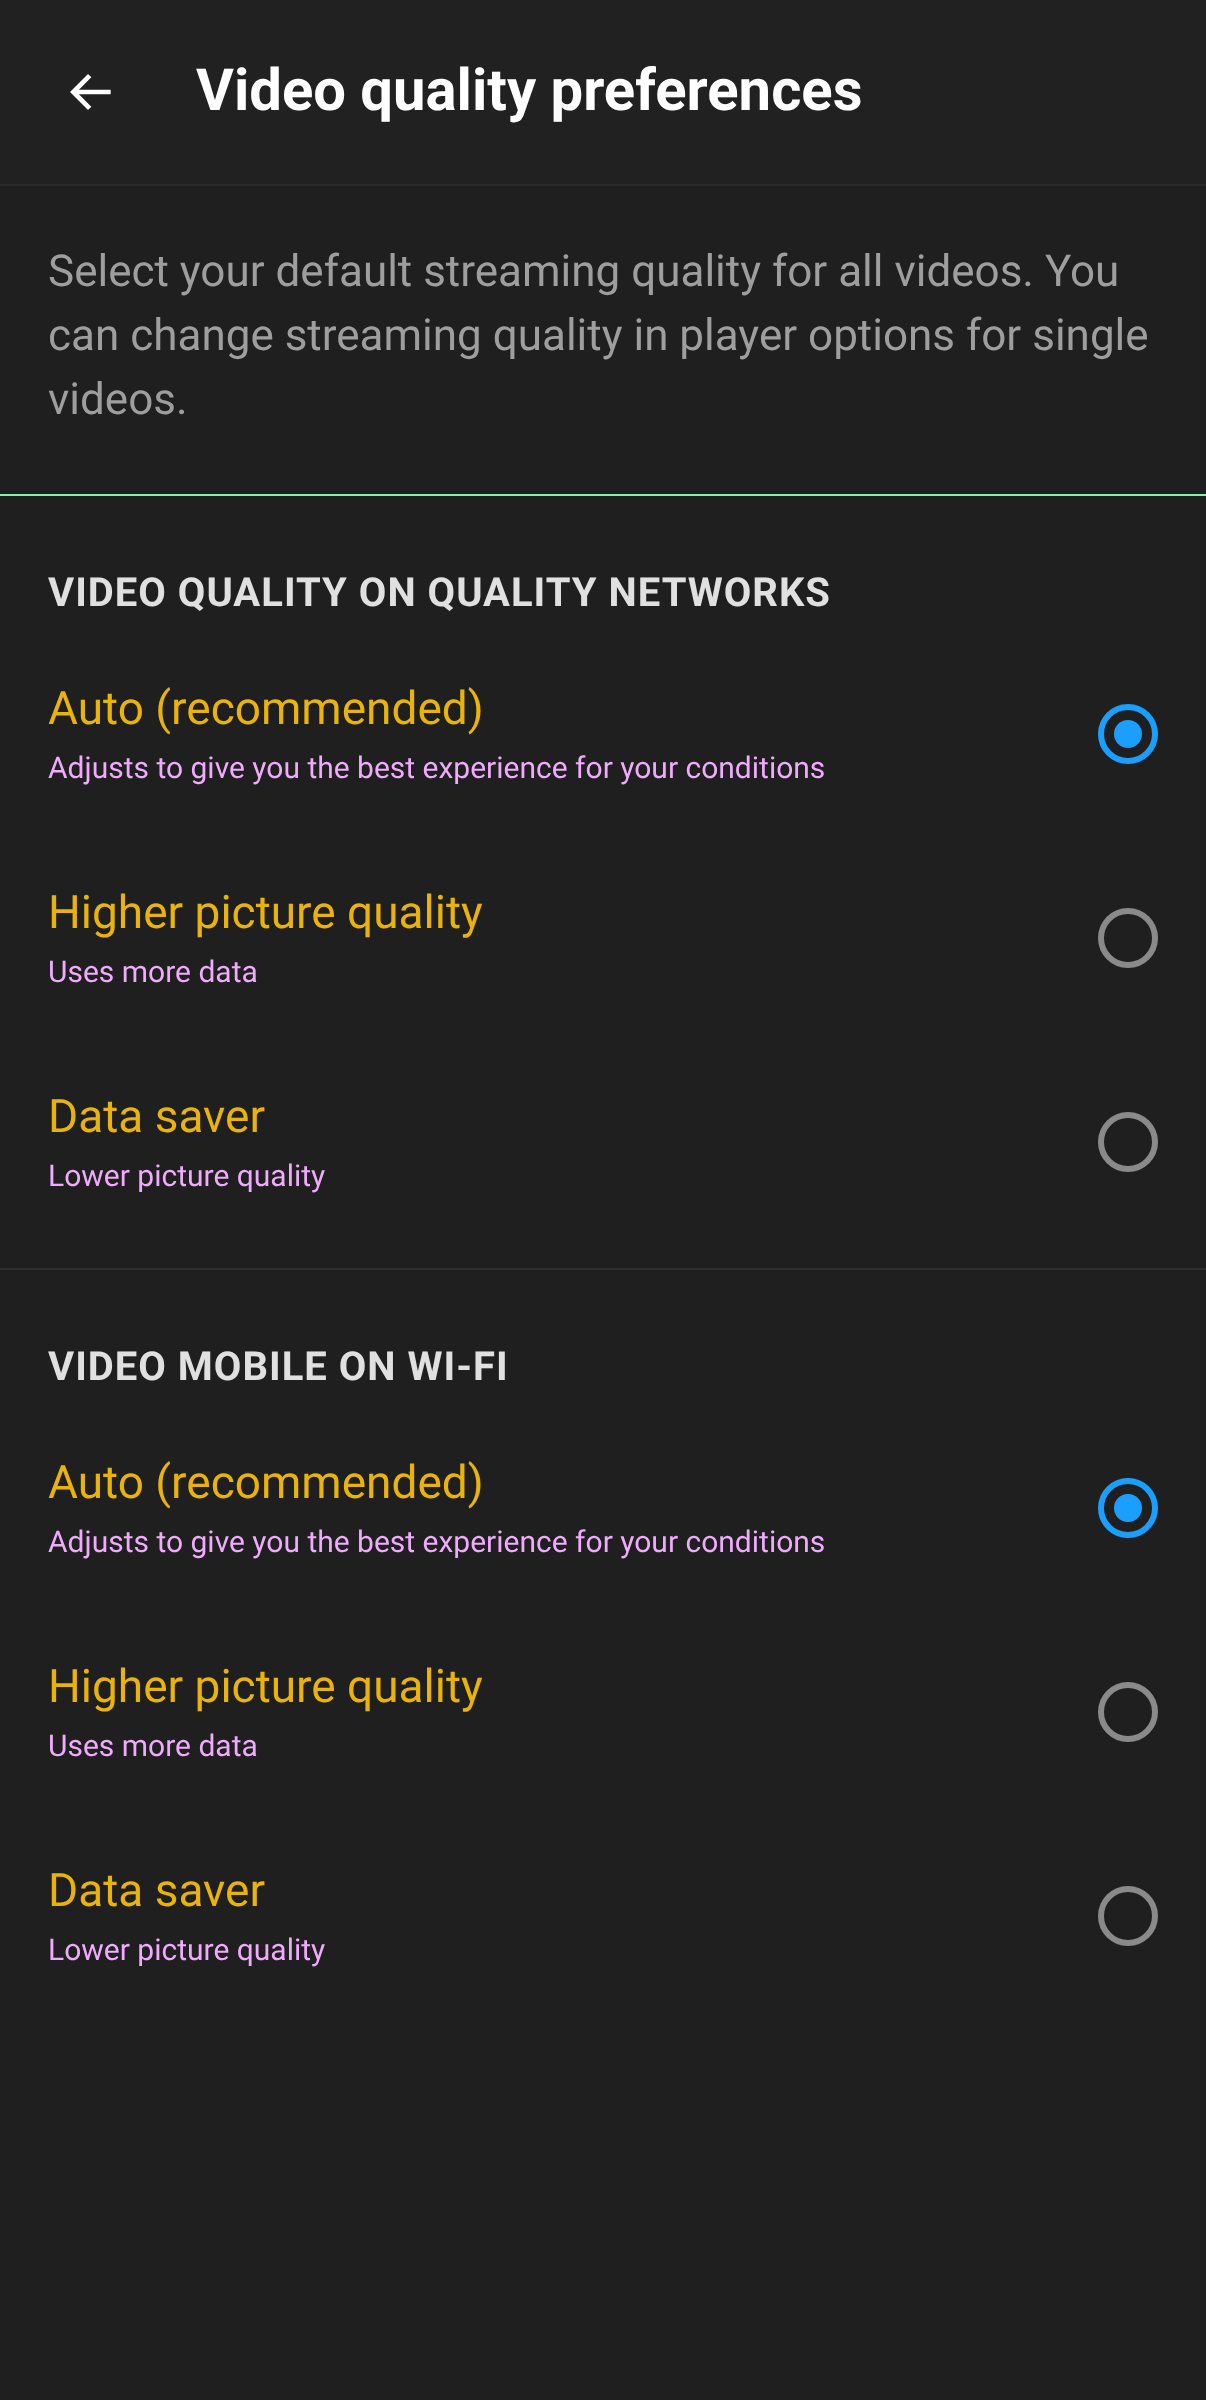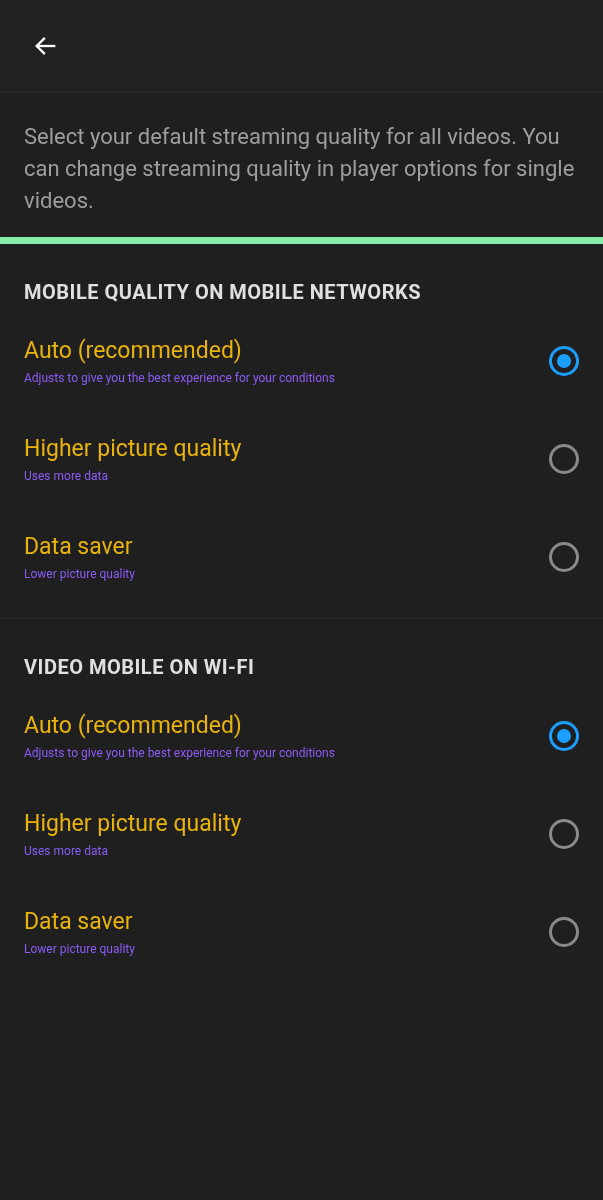--- a/index.html
+++ b/index.html
@@ -27,25 +27,25 @@
       margin-right: 30px;
       cursor: pointer;
     }
     .back-btn svg { width: 28px; height: 28px; stroke: #fff; stroke-width: 2; fill: none; }
     .title {
       font-size: 29px;
       font-weight: 700;
       color: #fff;
     }
     .description {
-      padding: 28px 24px 20px 24px;
+      padding: 28px 24px 30px 24px;
       font-size: 22px;
       line-height: 1.45;
       color: #9e9e9e;
-      border-bottom: 7px solid #86efac;
+      border-bottom: 1px solid #86efac;
     }
     .section-header {
       padding: 36px 24px 8px 24px;
       font-size: 20px;
       font-weight: 700;
       letter-spacing: 0.5px;
       color: #e0e0e0;
     }
     .option {
       display: flex;
@@ -55,22 +55,22 @@
       cursor: pointer;
     }
     .option-text { flex: 1; padding-right: 16px; }
     .option-title {
       font-size: 23px;
       color: #eab308;
       margin-bottom: 4px;
       line-height: 1.3;
     }
     .option-sub {
-      font-size: 12px;
-      color: #8b5cf6;
+      font-size: 15px;
+      color: #f0abfc;
       line-height: 1.35;
     }
     .radio {
       width: 30px;
       height: 30px;
       flex-shrink: 0;
       border-radius: 50%;
       border: 3px solid #8a8a8a;
       display: flex;
       align-items: center;
@@ -94,25 +94,26 @@
 </head>
 <body>
 
 <div class="header">
   <div class="back-btn">
     <svg viewBox="0 0 24 24">
       <line x1="20" y1="12" x2="4" y2="12"></line>
       <polyline points="11 5 4 12 11 19"></polyline>
     </svg>
   </div>
+  <div class="title">Video quality preferences</div>
 </div>
 
 <div class="description">Select your default streaming quality for all videos. You can change streaming quality in player options for single videos.</div>
 
-<div class="section-header">MOBILE QUALITY ON MOBILE NETWORKS</div>
+<div class="section-header">VIDEO QUALITY ON QUALITY NETWORKS</div>
 
 <div class="option">
   <div class="option-text">
     <div class="option-title">Auto (recommended)</div>
     <div class="option-sub">Adjusts to give you the best experience for your conditions</div>
   </div>
   <div class="radio selected"></div>
 </div>
 
 <div class="option">

